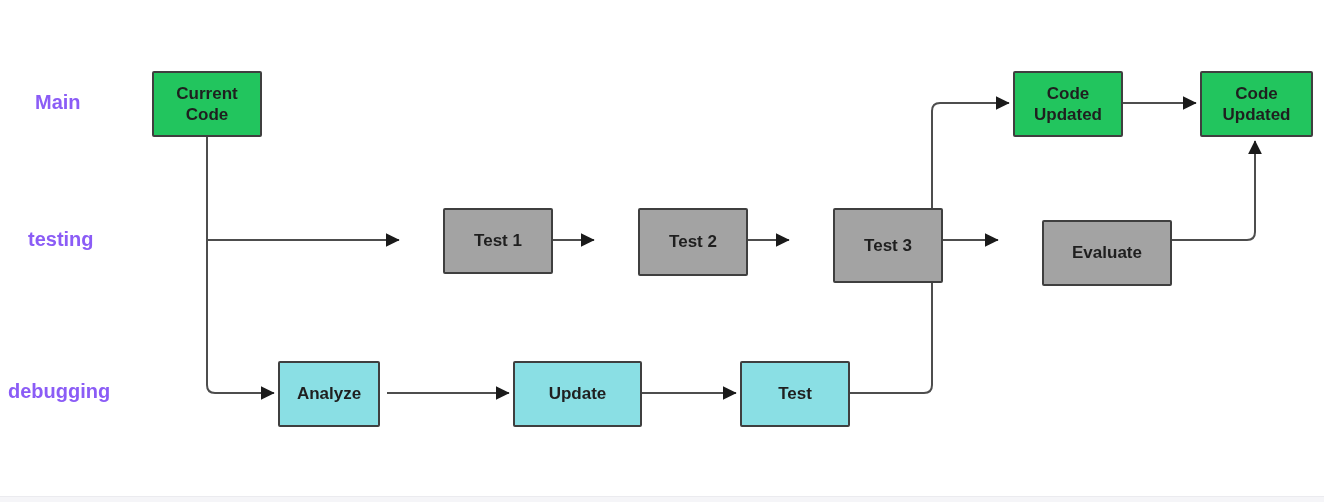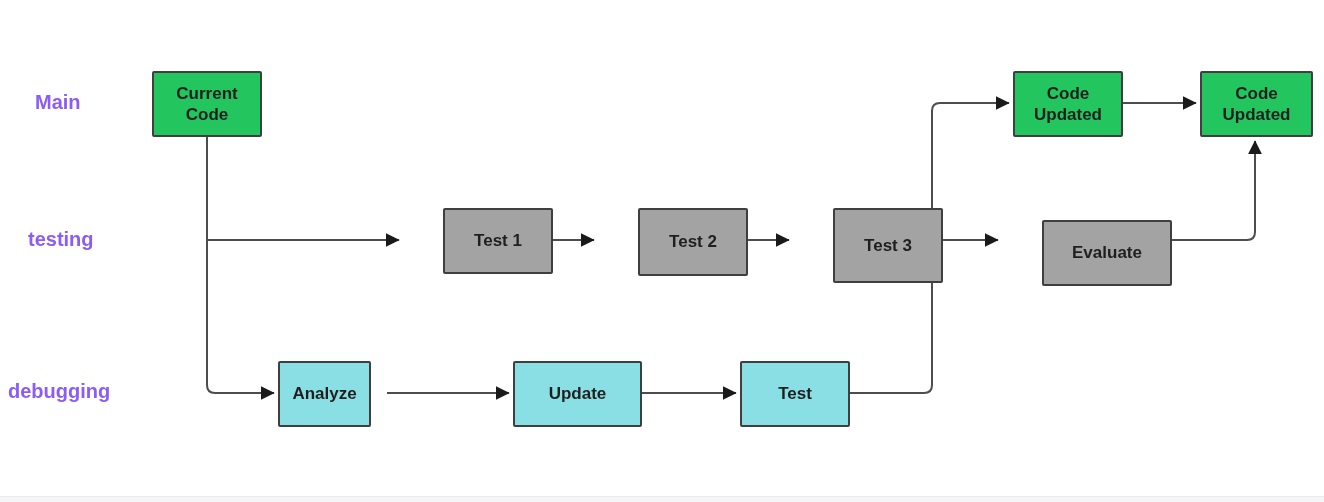--- a/index.html
+++ b/index.html
@@ -99,20 +99,20 @@
   <div class="node green" style="left:598px; top:208px; width:110px; height:68px;">Test 2</div>
 
   <div class="node green" style="left:793px; top:208px; width:110px; height:75px;">Test 3</div>
 
   <div class="node green" style="left:1002px; top:220px; width:130px; height:66px;">Evaluate</div>
 
   <div class="node yellow" style="left:1013px; top:71px; width:110px; height:66px;">Code Updated</div>
 
   <div class="node yellow" style="left:1200px; top:71px; width:113px; height:66px;">Code Updated</div>
 
-  <div class="node cyan" style="left:278px; top:361px; width:93px; height:66px;">Analyze</div>
+  <div class="node cyan" style="left:278px; top:361px; width:102px; height:66px;">Analyze</div>
 
   <div class="node cyan" style="left:513px; top:361px; width:129px; height:66px;">Update</div>
 
   <div class="node cyan" style="left:740px; top:361px; width:110px; height:66px;text-align:right;">Test</div>
 
   <div class="bottom-strip"></div>
 </div>
 
 </body></html>

